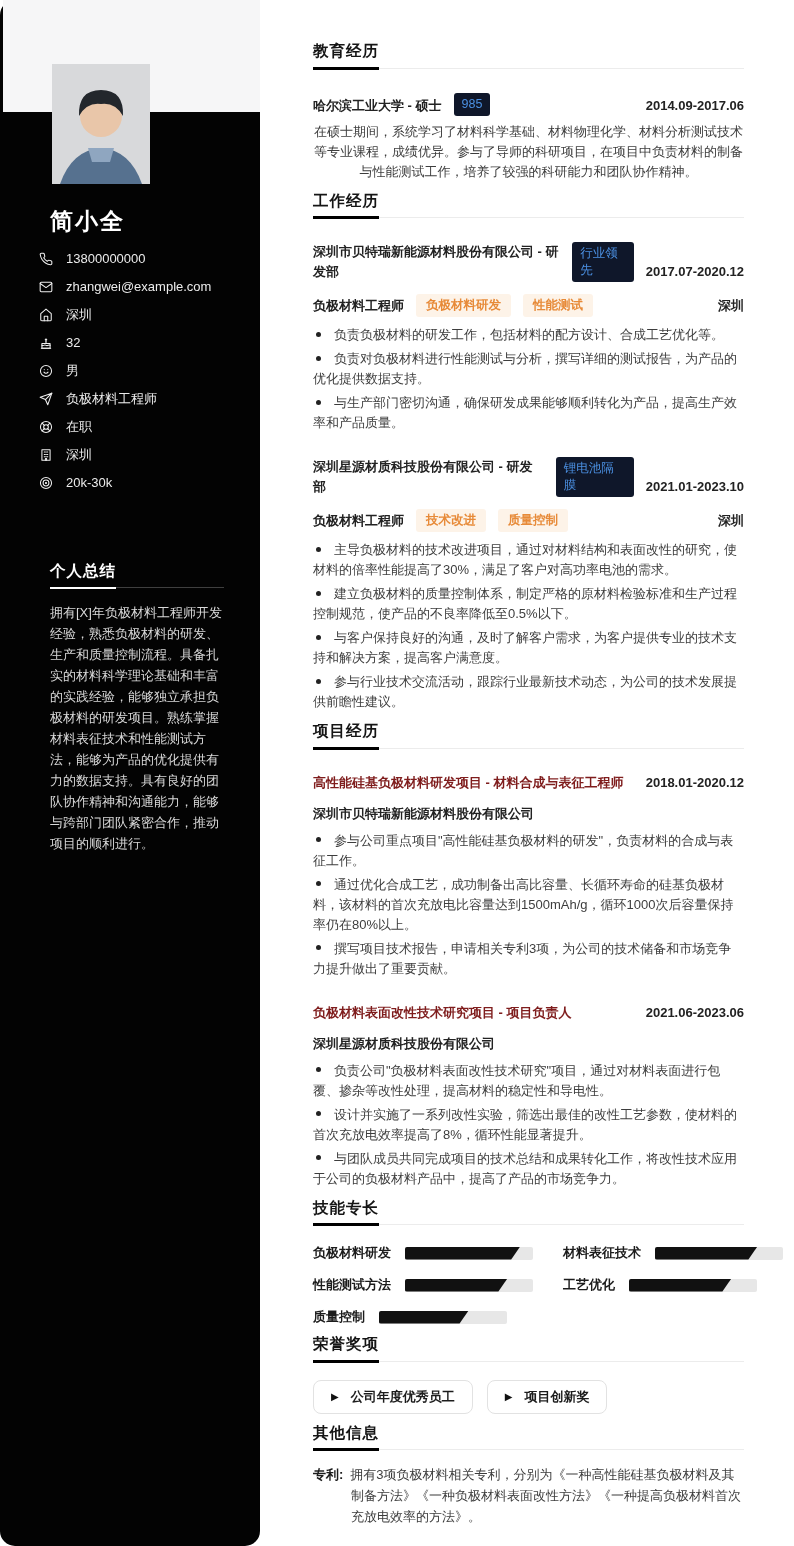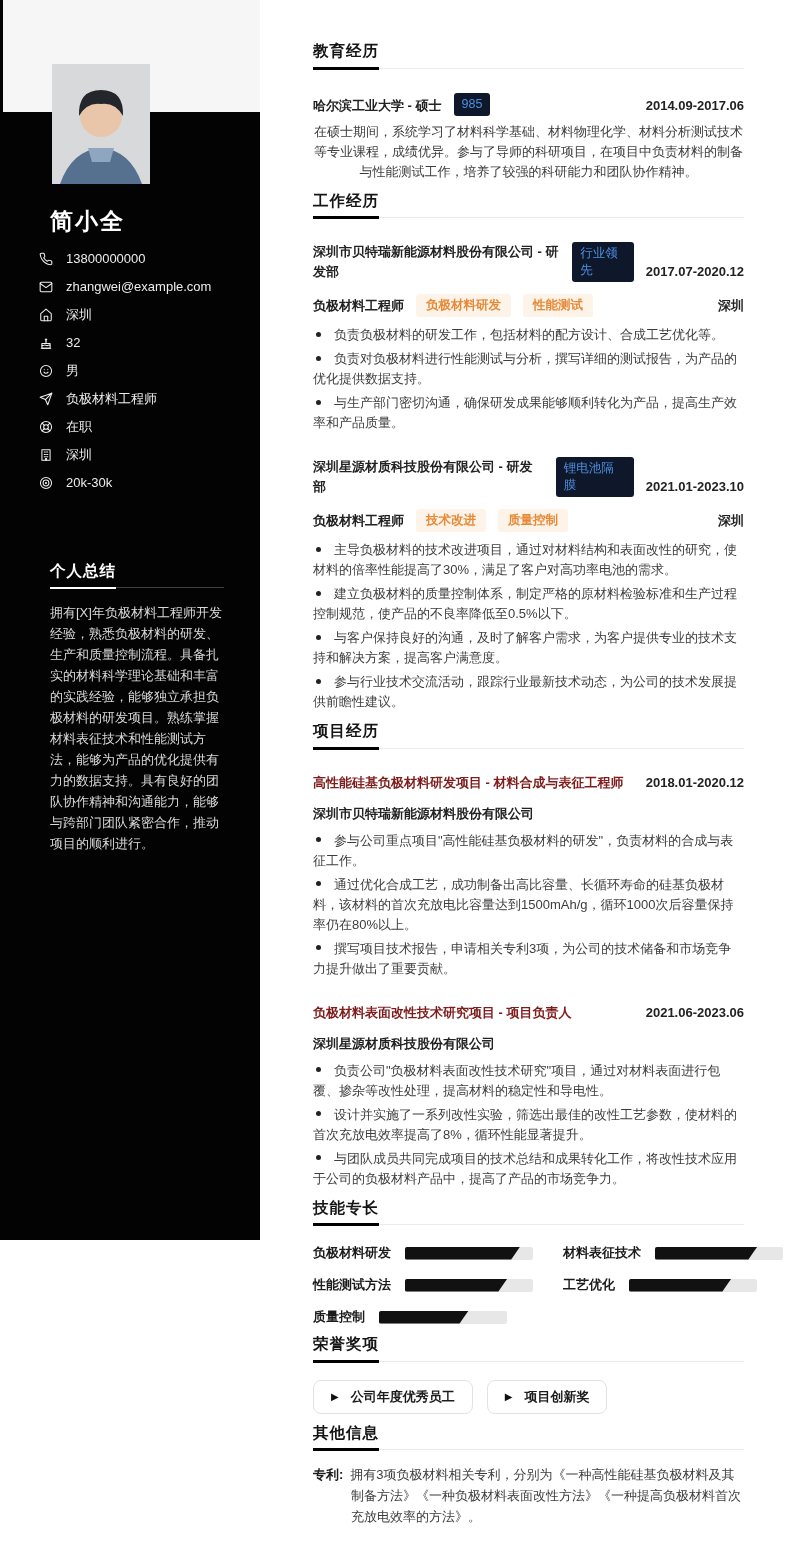--- a/index.html
+++ b/index.html
@@ -3,21 +3,21 @@
 <meta charset="utf-8">
 <style>
   html,body{margin:0;padding:0;}
   body{
     width:794px;height:1546px;position:relative;overflow:hidden;
     background:#ffffff;color:#333;
     font-family:"Liberation Sans","DejaVu Sans",sans-serif;
     -webkit-font-smoothing:antialiased;
   }
   
-  .sidebar{position:absolute;left:0;top:0;width:260px;height:1240px;background:#030303;}
+  .sidebar{position:absolute;left:0;top:0;width:260px;height:1546px;background:#030303;border-radius:15px;}
   .sidebar-top-light{position:absolute;left:3px;top:0;width:257px;height:112px;background:#f6f6f7;}
   .photo{position:absolute;left:52px;top:64px;width:98px;height:120px;background:#d8d9db;overflow:hidden;}
   .name{position:absolute;left:50px;top:206px;color:#ffffff;font-size:23px;font-weight:bold;letter-spacing:2px;}
   .contacts{position:absolute;left:39px;top:249px;display:flex;flex-direction:column;gap:9px;}
   .contact-row{display:flex;align-items:center;gap:13px;height:19px;color:#ececec;font-size:13px;}
   .contact-row svg{flex:0 0 auto;}
   .summary{position:absolute;left:50px;top:563px;width:174px;}
   .summary .sec-head{border-bottom:1px solid #3f3f3f;}
   .summary .sec-head span{color:#fff;border-bottom:2px solid #fff;}
   .summary p{margin:14px 0 0 0;color:#d9d9d9;font-size:13px;line-height:21px;}

